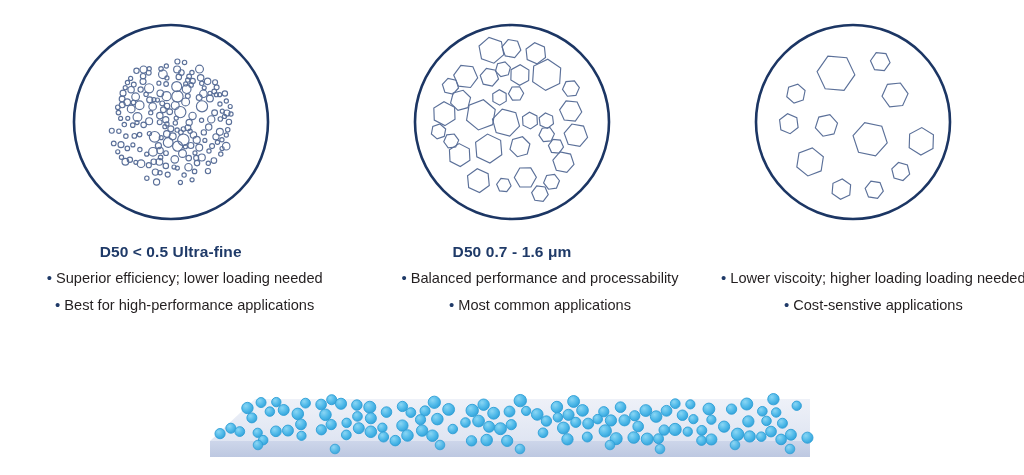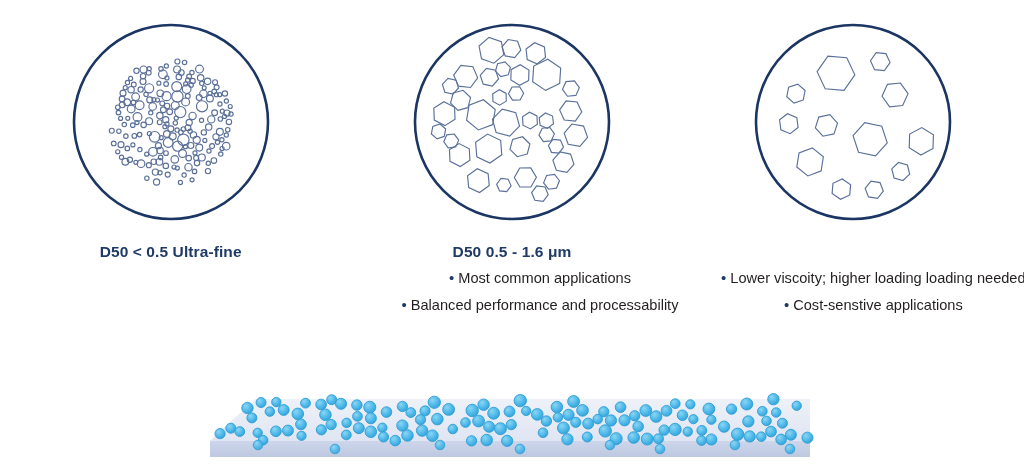--- a/index.html
+++ b/index.html
@@ -294,20 +294,24 @@
               <circle cx="60.10" cy="67.68" r="3.18"></circle>
               <circle cx="96.70" cy="152.62" r="2.51"></circle>
               <circle cx="61.89" cy="122.92" r="2.02"></circle>
               <circle cx="106.12" cy="108.06" r="2.14"></circle>
               <circle cx="136.61" cy="59.37" r="3.23"></circle>
               <circle cx="88.40" cy="139.87" r="3.41"></circle>
             </g>
         </svg>
       </div>
       <div class="panel-title">D50 &lt; 0.5 Ultra-fine</div>
+      <ul class="bullets">
+        <li class="bullet"><span class="b-dot">•</span><span class="b-text">Superior efficiency; lower loading needed</span></li>
+        <li class="bullet"><span class="b-dot">•</span><span class="b-text">Best for high-performance applications</span></li>
+      </ul>
     </div>
 
     <div class="panel p2">
       <div class="circle-wrap">
         <svg viewBox="0 0 200 200">
           <circle cx="100" cy="100" r="97" fill="#ffffff" stroke="#1c3664" stroke-width="2.6"></circle>
           <g id="g-mid" fill="none" stroke="#5b7099" stroke-width="1.15">
               <path d="M89.80 132.72 L77.90 140.97 L64.80 134.78 L63.60 120.35 L75.51 112.09 L88.61 118.28 Z"></path>
               <path d="M77.27 163.56 L67.56 170.50 L56.69 165.56 L55.54 153.68 L65.25 146.73 L76.12 151.68 Z"></path>
               <path d="M94.28 79.13 L87.68 83.14 L80.92 79.43 L80.74 71.72 L87.33 67.72 L94.10 71.42 Z"></path>
@@ -337,24 +341,24 @@
               <path d="M55.96 85.58 L45.97 88.36 L38.57 81.10 L41.16 71.06 L51.15 68.28 L58.55 75.54 Z"></path>
               <path d="M86.53 57.00 L80.37 64.02 L71.22 62.18 L68.23 53.34 L74.39 46.33 L83.54 48.16 Z"></path>
               <path d="M133.54 35.58 L124.94 41.87 L115.20 37.56 L114.06 26.98 L122.66 20.69 L132.40 25.00 Z"></path>
               <path d="M46.51 66.01 L40.92 72.09 L32.86 70.28 L30.39 62.40 L35.98 56.32 L44.04 58.12 Z"></path>
               <path d="M136.26 172.67 L131.18 179.34 L122.87 178.28 L119.63 170.55 L124.71 163.88 L133.02 164.94 Z"></path>
               <path d="M96.30 52.79 L88.85 54.68 L83.49 49.17 L85.58 41.78 L93.02 39.89 L98.39 45.39 Z"></path>
               <path d="M43.67 124.99 L36.19 125.80 L31.75 119.72 L34.80 112.85 L42.27 112.04 L46.71 118.12 Z"></path>
             </g>
         </svg>
       </div>
-      <div class="panel-title">D50 0.5 - 1.6 μm</div>
+      <div class="panel-title">D50 0.7 - 1.6 μm</div>
       <ul class="bullets">
+        <li class="bullet"><span class="b-dot">•</span><span class="b-text">Balanced performance and processability</span></li>
         <li class="bullet"><span class="b-dot">•</span><span class="b-text">Most common applications</span></li>
-        <li class="bullet"><span class="b-dot">•</span><span class="b-text">Balanced performance and processability</span></li>
       </ul>
     </div>
 
     <div class="panel p3">
       <div class="circle-wrap">
         <svg viewBox="0 0 200 200">
           <circle cx="100" cy="100" r="97" fill="#ffffff" stroke="#1c3664" stroke-width="2.6"></circle>
           <g id="g-std" fill="none" stroke="#5b7099" stroke-width="1.15">
               <path d="M68.14 148.85 L54.86 153.95 L43.80 145.00 L46.02 130.95 L59.30 125.85 L70.36 134.80 Z"></path>
               <path d="M134.22 120.81 L122.58 133.81 L105.50 130.23 L100.06 113.64 L111.70 100.64 L128.78 104.22 Z"></path>

